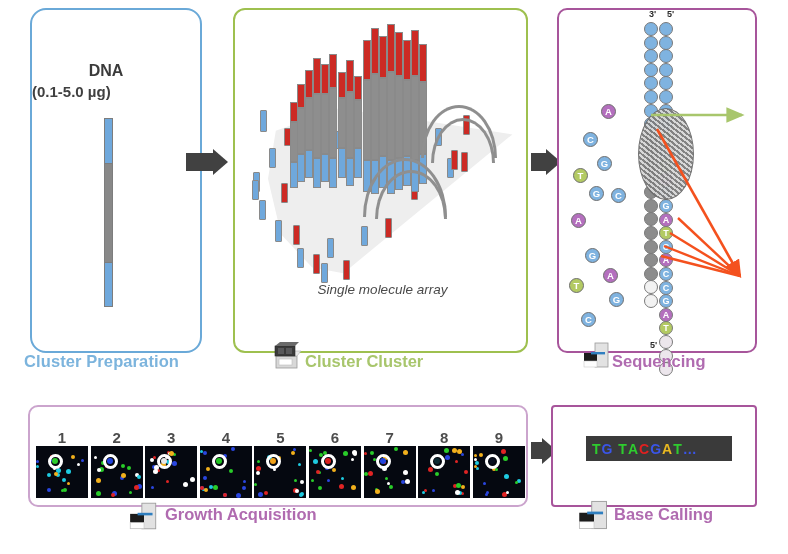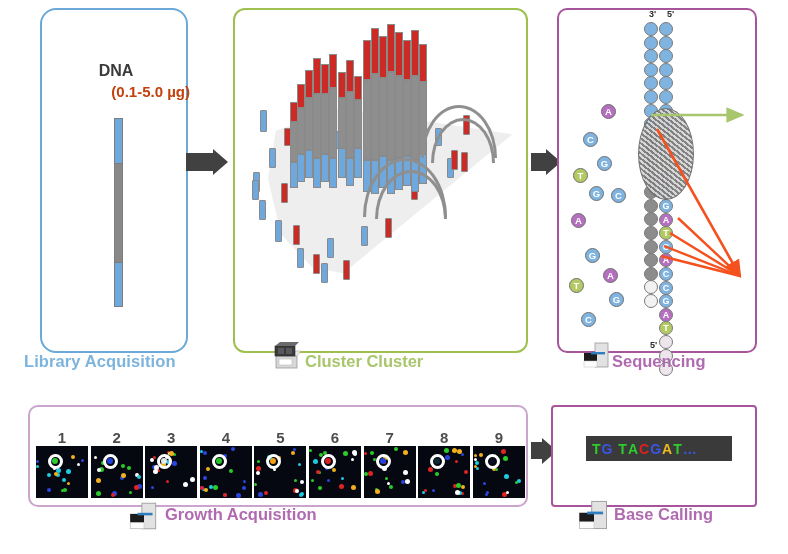--- a/index.html
+++ b/index.html
@@ -6,28 +6,28 @@
   body{
     width:788px;height:554px;
     background:#ffffff;
     font-family:"Liberation Sans", sans-serif;
     position:relative;
     overflow:hidden;
   }
   .panel{position:absolute;box-sizing:border-box;background:#fff;}
 
   
-  #p-library{left:40px;top:8px;width:148px;height:345px;
+  #p-library{left:30px;top:8px;width:172px;height:345px;
     border:2.5px solid #6aa9d8;border-radius:16px;}
   #lbl-library{position:absolute;left:24px;top:352px;width:200px;
     font-size:16.5px;font-weight:bold;color:#7cb4dd;letter-spacing:.1px;}
   #dna-title{position:absolute;left:0;top:52px;width:148px;text-align:center;
     font-size:16px;font-weight:bold;color:#3b3b3b;}
-  #dna-amount{position:absolute;left:0;top:73px;width:148px;text-align:right;
-    font-size:15px;font-weight:bold;color:#c2410c;}
+  #dna-amount{position:absolute;left:0;top:73px;width:148px;text-align:left;
+    font-size:15px;font-weight:bold;color:#404040;}
   .frag{position:absolute;left:72px;width:9px;box-sizing:border-box;
     border:1px solid #7d7d7d;}
   .frag.blue{background:#6fa8dc;}
   .frag.gray{background:#888888;}
 
   
   #p-cluster{left:233px;top:8px;width:295px;height:345px;
     border:2.5px solid #9ec04f;border-radius:12px;}
   #lbl-cluster{position:absolute;left:305px;top:352px;width:240px;
     font-size:16.5px;font-weight:bold;color:#a8c66c;}
@@ -104,21 +104,21 @@
 </head>
 <body>
 
 <div class="panel" id="p-library">
   <div id="dna-title">DNA</div>
   <div id="dna-amount">(0.1-5.0 µg)</div>
   <div class="frag blue" style="top:108px;height:46px;"></div>
   <div class="frag gray" style="top:153px;height:100px;"></div>
   <div class="frag blue" style="top:252px;height:45px;"></div>
 </div>
-<div id="lbl-library">Library Acquisition</div>
+<div id="lbl-library">Cluster Preparation</div>
 
 <div class="arrow-blk">
   <div class="arrow-shaft" style="left:186px;top:153px;width:28px;height:18px;"></div>
   <div class="arrow-head" style="left:213px;top:149px;"></div>
 </div>
 
 <div class="panel" id="p-cluster">
   <div id="flowcell-tri"></div>
   <div id="cluster-molecules">
       <div class="mol b" style="left: 25px; top: 100px; height: 22px;"></div>
@@ -196,20 +196,21 @@
       <div class="clusterbar" style="left: 62px; top: 98px; height: 46px; background: rgb(142, 142, 142);"></div>
       <div class="clusterbar" style="left: 62px; top: 144px; height: 28px; background: rgb(111, 168, 220);"></div>
       <div class="clusterbar" style="left: 55px; top: 92px; height: 20px; background: rgb(204, 42, 36);"></div>
       <div class="clusterbar" style="left: 55px; top: 112px; height: 40px; background: rgb(142, 142, 142);"></div>
       <div class="clusterbar" style="left: 55px; top: 152px; height: 26px; background: rgb(111, 168, 220);"></div>
       <div class="arc" style="left: 128px; top: 148px; width: 78px; height: 56px;"></div>
       <div class="arc" style="left: 140px; top: 160px; width: 66px; height: 46px;"></div>
       <div class="arc" style="left: 186px; top: 95px; width: 70px; height: 50px;"></div>
       <div class="arc" style="left: 196px; top: 108px; width: 58px; height: 42px;"></div>
     </div>
+  <div id="sma-caption">Single molecule array</div>
 </div>
 <div class="instr" style="left:272px;top:342px;">
   <svg width="30" height="28" viewBox="0 0 30 28">
     <rect x="4" y="14" width="21" height="12" fill="#d8d8d8" stroke="#9a9a9a" stroke-width="0.8"></rect>
     <polygon points="4,14 9,9 29,9 25,14" fill="#e9e9e9" stroke="#b0b0b0" stroke-width="0.6"></polygon>
     <rect x="3" y="4" width="20" height="10" fill="#3a3a3a" stroke="#2a2a2a" stroke-width="0.6"></rect>
     <polygon points="3,4 8,0 27,0 23,4" fill="#6a6a6a"></polygon>
     <rect x="6" y="6" width="6" height="6" fill="#58585a"></rect>
     <rect x="14" y="6" width="6" height="6" fill="#58585a"></rect>
     <rect x="7" y="17" width="13" height="6" fill="#ffffff" stroke="#bdbdbd" stroke-width="0.6"></rect>

